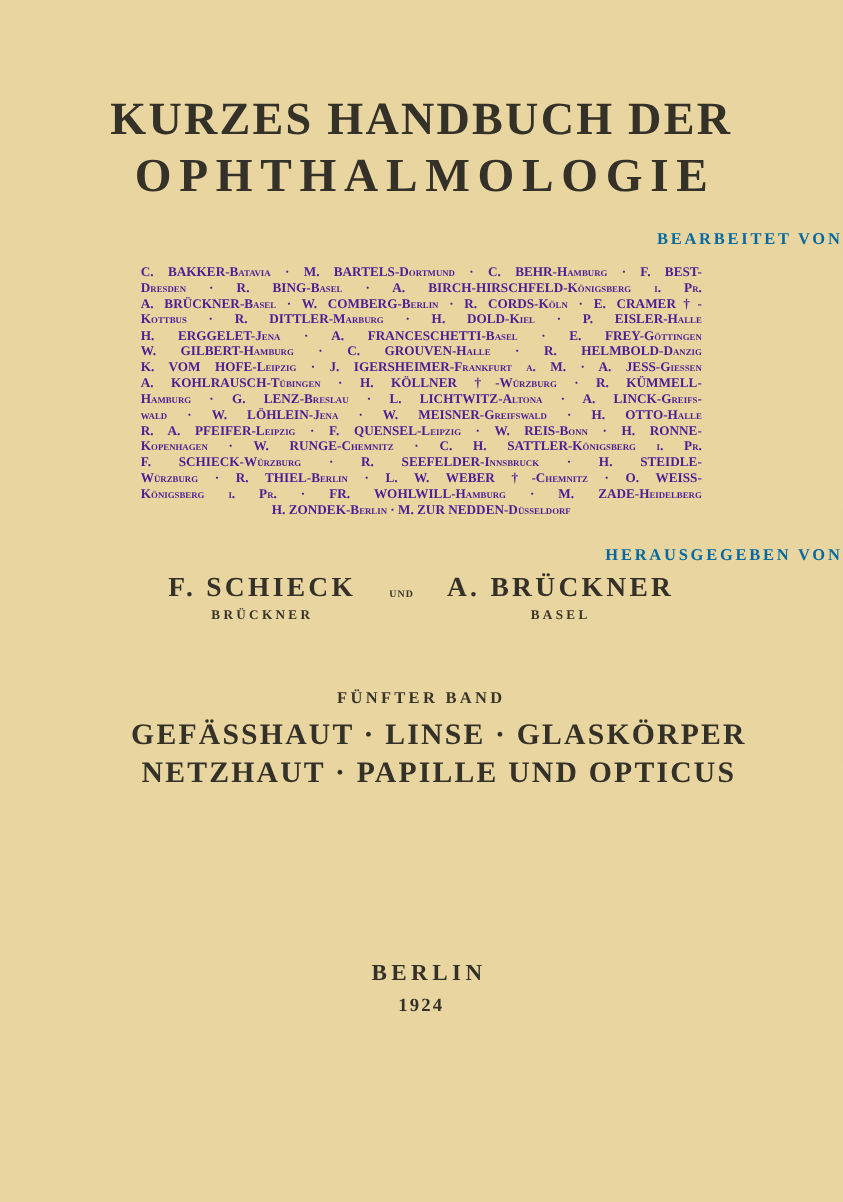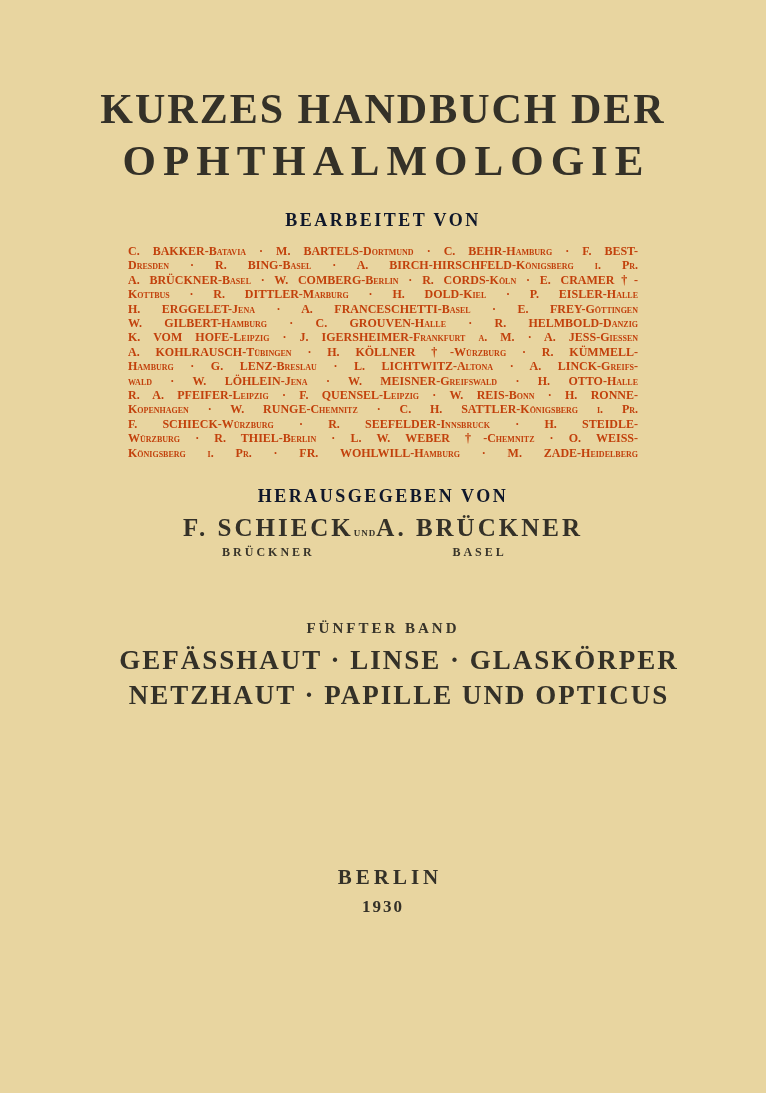--- a/index.html
+++ b/index.html
@@ -29,50 +29,51 @@
     letter-spacing: 2px;
   }
   .title-line2 {
     font-size: 43px;
     line-height: 54px;
     letter-spacing: 7px;
     margin-right: -7px; 
   }
   
   .section-label {
-    text-align: center;
-    font-size: 18px;
+    text-align: right;
+    font-size: 15px;
     font-weight: 600;
     letter-spacing: 2.5px;
-    color: #0f172a;
+    color: #0369a1;
   }
   .label-bearbeitet { margin-top: 22px; }
   .label-herausgegeben { margin-top: 26px; }
   
   .contributors {
     width: 510px;
     margin: 13px auto 0 auto;
     font-size: 12px;
     line-height: 14.4px;
     font-weight: 600;
     font-variant: small-caps;
-    color: #c2410c;
+    color: #4c1d95;
   }
   .contrib-line {
     text-align: justify;
     text-align-last: justify;
   }
   .contrib-line.last {
     text-align-last: center;
   }
   
   .editors-row {
     display: flex;
     justify-content: center;
     align-items: flex-start;
+    gap: 30px;
     margin-top: 7px;
   }
   .editor { text-align: center; }
   .editor-name {
     font-size: 25px;
     line-height: 28px;
     font-weight: 600;
     letter-spacing: 3px;
     color: #343128;
   }
@@ -151,20 +152,21 @@
     <div class="contrib-line">W. GILBERT-Hamburg · C. GROUVEN-Halle · R. HELMBOLD-Danzig</div>
     <div class="contrib-line">K. VOM HOFE-Leipzig · J. IGERSHEIMER-Frankfurt a. M. · A. JESS-Giessen</div>
     <div class="contrib-line">A. KOHLRAUSCH-Tübingen · H. KÖLLNER †-Würzburg · R. KÜMMELL-</div>
     <div class="contrib-line">Hamburg · G. LENZ-Breslau · L. LICHTWITZ-Altona · A. LINCK-Greifs-</div>
     <div class="contrib-line">wald · W. LÖHLEIN-Jena · W. MEISNER-Greifswald · H. OTTO-Halle</div>
     <div class="contrib-line">R. A. PFEIFER-Leipzig · F. QUENSEL-Leipzig · W. REIS-Bonn · H. RONNE-</div>
     <div class="contrib-line">Kopenhagen · W. RUNGE-Chemnitz · C. H. SATTLER-Königsberg i. Pr.</div>
     <div class="contrib-line">F. SCHIECK-Würzburg · R. SEEFELDER-Innsbruck · H. STEIDLE-</div>
     <div class="contrib-line">Würzburg · R. THIEL-Berlin · L. W. WEBER †-Chemnitz · O. WEISS-</div>
     <div class="contrib-line">Königsberg i. Pr. · FR. WOHLWILL-Hamburg · M. ZADE-Heidelberg</div>
+    <div class="contrib-line last">H. ZONDEK-Berlin · M. ZUR NEDDEN-Düsseldorf</div>
   </div>
 
   <div class="section-label label-herausgegeben">HERAUSGEGEBEN VON</div>
 
   <div class="editors-row">
     <div class="editor">
       <div class="editor-name">F. SCHIECK</div>
       <div class="editor-city">BRÜCKNER</div>
     </div>
     <div class="editors-und">und</div>
@@ -176,16 +178,16 @@
 
   <div class="band-label">FÜNFTER BAND</div>
 
   <div class="band-title">
     <div>GEFÄSSHAUT · LINSE · GLASKÖRPER</div>
     <div>NETZHAUT · PAPILLE UND OPTICUS</div>
   </div>
 
   <div class="imprint">
     <div class="imprint-city">BERLIN</div>
-    <div class="imprint-year">1930</div>
+    <div class="imprint-year">1924</div>
   </div>
 
 </div>
 
 </body></html>

